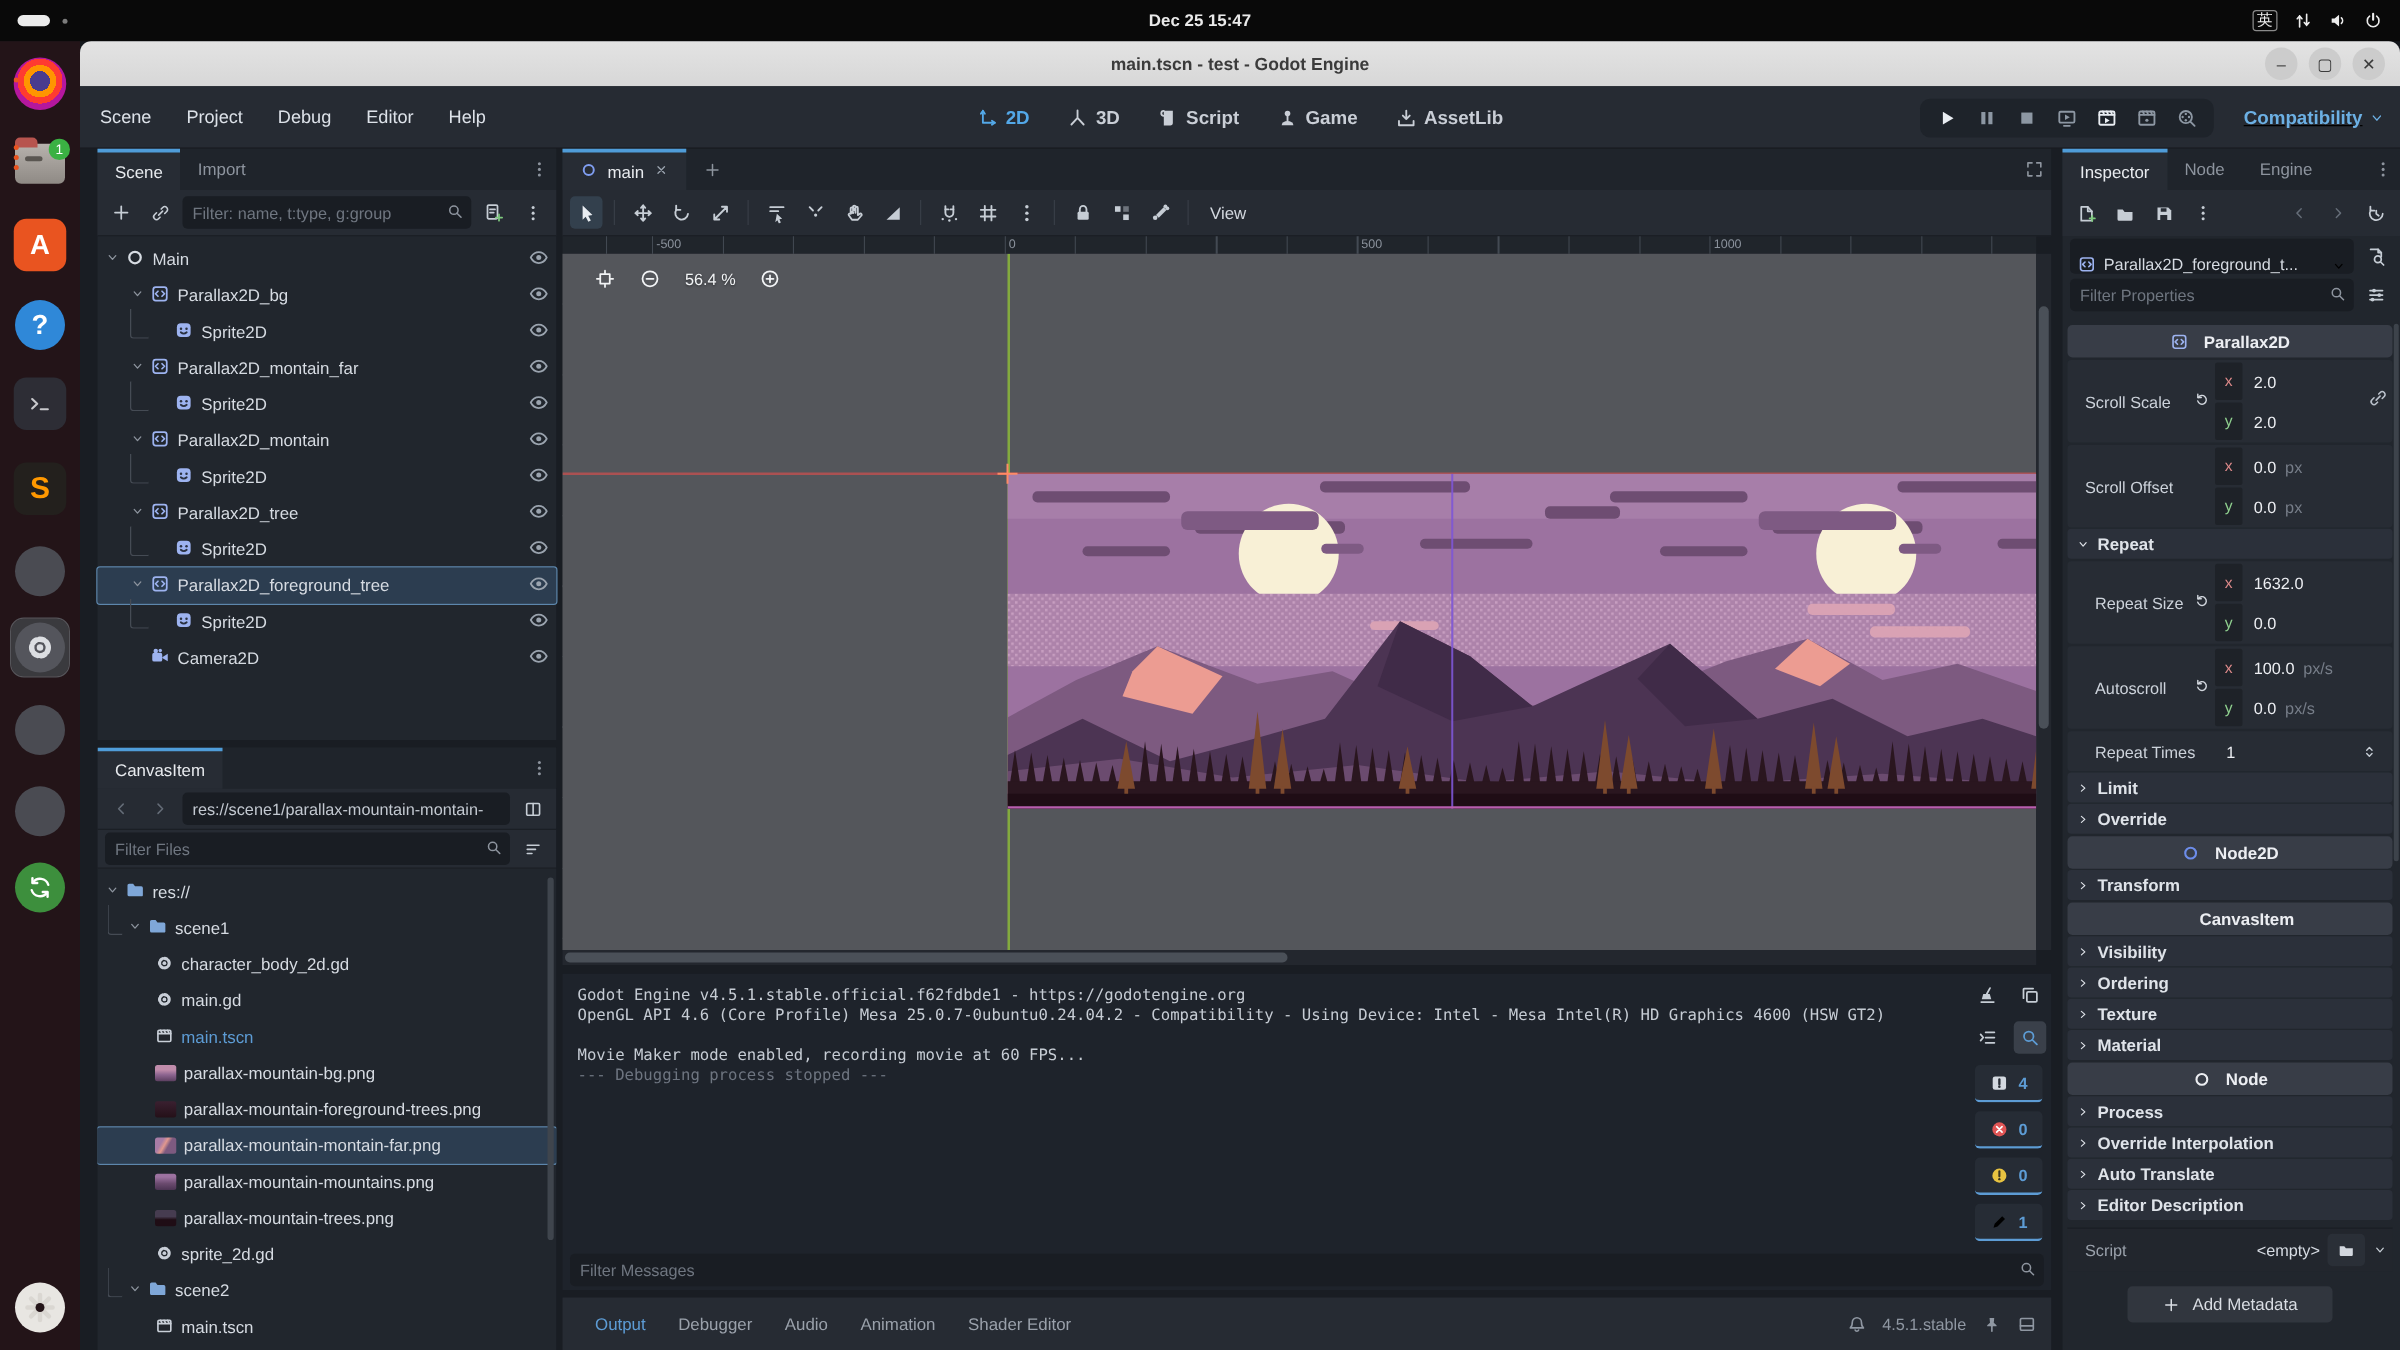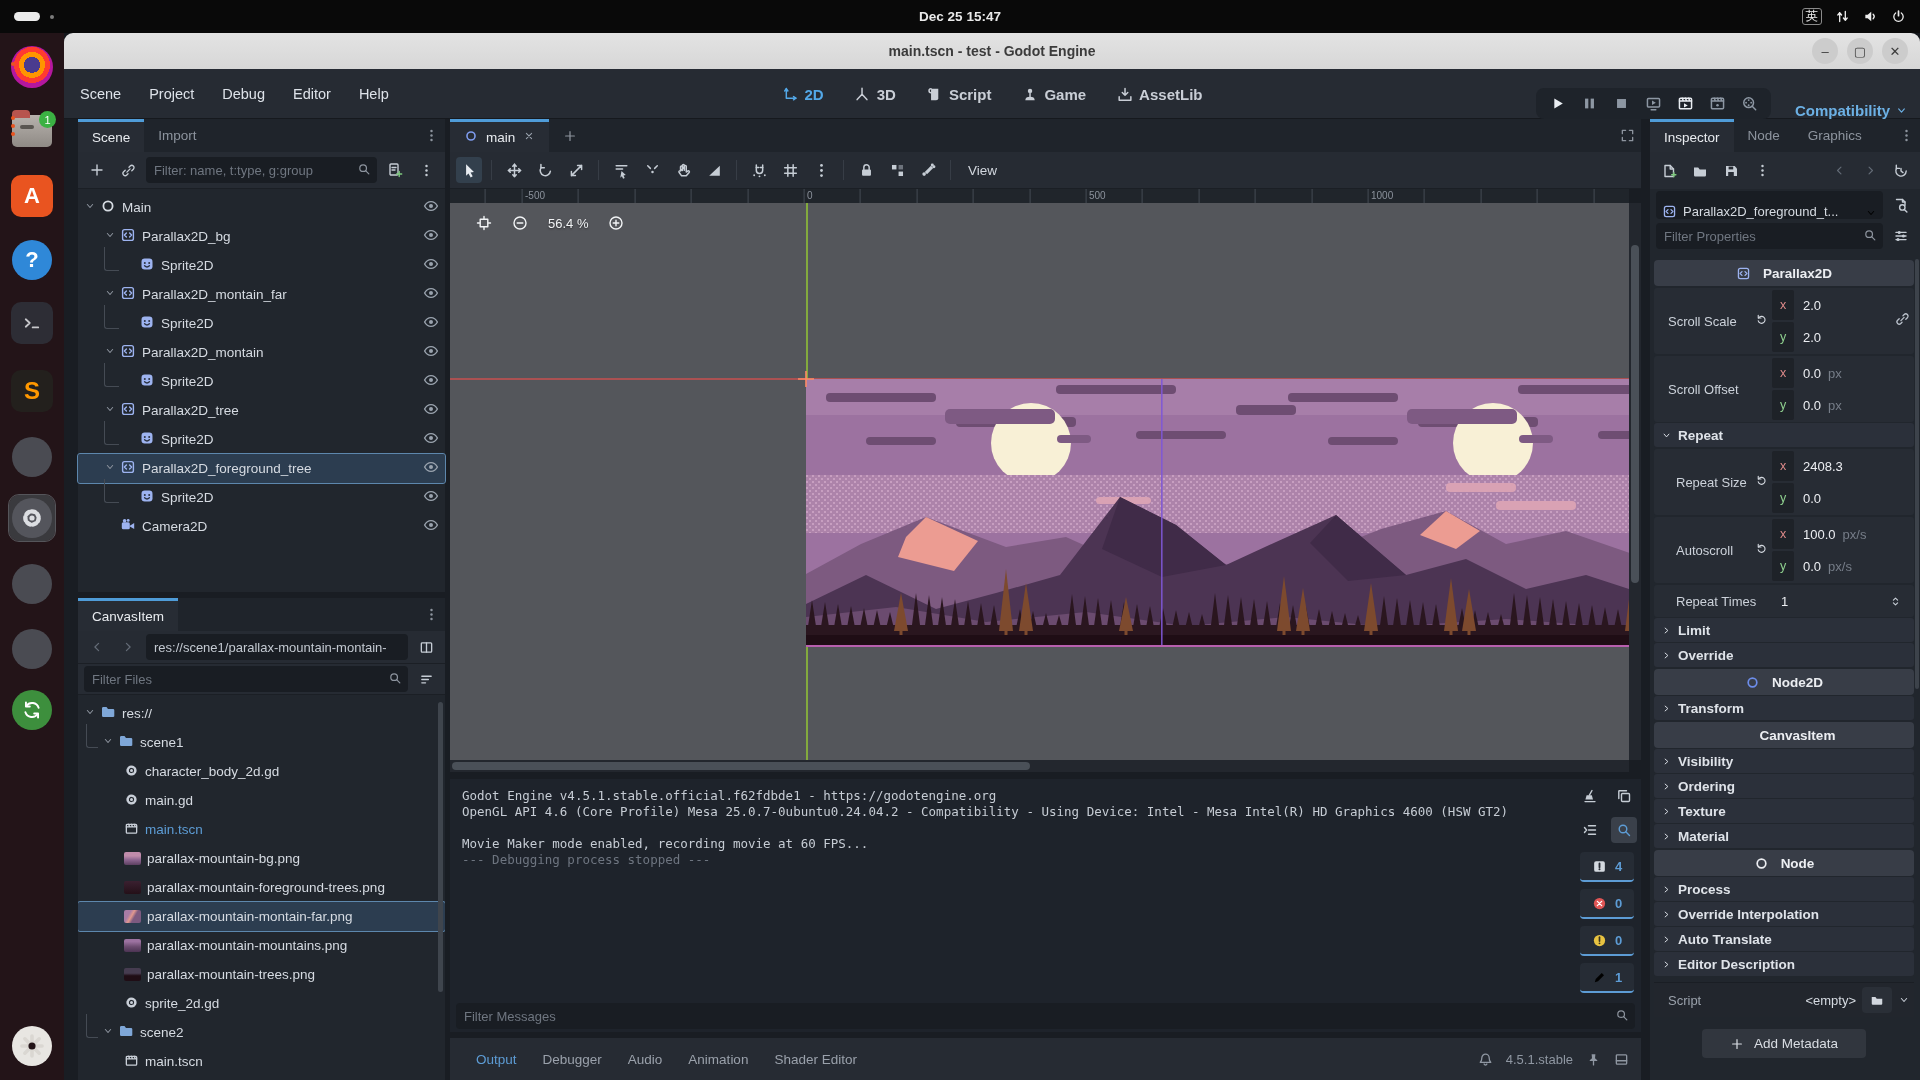--- a/index.html
+++ b/index.html
@@ -37,21 +37,21 @@
   #window-title { position:absolute; left:0; right:0; top:0; height:36px; display:flex; align-items:center; justify-content:center; color:#3b3b3b; font-size:14px; font-weight:bold; }
   #window-controls { position:absolute; right:12px; top:5px; display:flex; gap:9px; }
   .wc-btn { width:26px; height:26px; border-radius:50%; display:flex; align-items:center; justify-content:center; color:#3c3c3c; background:#cccccc; font-size:13px; }
 
   #menubar { position:absolute; left:0; top:36px; width:100%; height:50px; background:#262b33; border-bottom:1px solid #16191e; }
   #menus { position:absolute; left:16px; top:0; height:50px; display:flex; align-items:center; gap:28px; }
   .menu-item { color:#dde2e9; font-size:14.5px; }
   #workspaces { position:absolute; left:50%; transform:translateX(-50%); top:0; height:50px; display:flex; align-items:center; gap:30px; }
   .ws-item { display:flex; align-items:center; gap:6px; color:#c9ced6; font-size:15px; font-weight:bold; }
   .ws-item.active { color:#53a8e8; }
-  #run-cluster { position:absolute; right:12px; top:0; height:50px; display:flex; align-items:flex-end; gap:24px; }
+  #run-cluster { position:absolute; right:12px; top:0; height:50px; display:flex; align-items:center; gap:24px;text-decoration:underline; }
   #playback { display:flex; align-items:center; gap:15px; background:#1e232a; border-radius:8px; padding:7px 13px; }
   #renderer { display:flex; align-items:center; gap:5px; color:#6cb0e4; font-size:15px; font-weight:bold; }
 
   
   .panel { position:absolute; background:#21262d; }
   .ptabs { height:33px; background:#1f242b; display:flex; align-items:stretch; }
   .ptab { display:flex; align-items:center; gap:6px; padding:0 14px; font-size:13.5px; color:#8d949e; }
   .ptab.active { background:#272c34; color:#e8ebef; border-top:3px solid #4f9cd8; }
   .ptab-dots { margin-left:auto; display:flex; align-items:center; padding-right:6px; color:#8d949e; }
   .toolbar { height:37px; background:#262b33; display:flex; align-items:center; gap:5px; padding:0 6px; border-bottom:1px solid #1b1f25; }
@@ -1584,21 +1584,21 @@
             </svg>
           </span>
         </span>
     </span>
   </div>
 
   <div id="inspector">
     <div class="ptabs" id="insp-tabs">
         <div class="ptab active">Inspector</div>
         <div class="ptab">Node</div>
-        <div class="ptab">Graphics</div>
+        <div class="ptab">Engine</div>
         <div class="ptab-dots">
           <span class="icon ">
             <svg viewBox="0 0 16 16" width="15" height="15">
               <g fill="none" stroke="currentColor" stroke-width="1.4" stroke-linecap="round" stroke-linejoin="round">
                 <circle cx="8" cy="3.2" r="1.3" fill="currentColor" stroke="none"></circle>
                 <circle cx="8" cy="8" r="1.3" fill="currentColor" stroke="none"></circle>
                 <circle cx="8" cy="12.8" r="1.3" fill="currentColor" stroke="none"></circle>
               </g>
             </svg>
           </span>
@@ -1814,21 +1814,21 @@
                   <g fill="none" stroke="currentColor" stroke-width="1.4" stroke-linecap="round" stroke-linejoin="round">
                     <path d="M4.3 6.3a4.3 4.3 0 11-.4 3.2"></path>
                     <path d="M4 2.8v3.4h3.4"></path>
                   </g>
                 </svg>
               </span></span>
           </div>
           <div class="ival-col">
             <div class="ivrow">
               <span class="ixy x">x</span>
-              <span class="inum">2408.3</span>
+              <span class="inum">1632.0</span>
             </div>
             <div class="ivrow">
               <span class="ixy y">y</span>
               <span class="inum">0.0</span>
             </div>
           </div>
         </div>
         <div class="iprop indent">
           <div class="ilabel-col">
             <span>Autoscroll</span>

